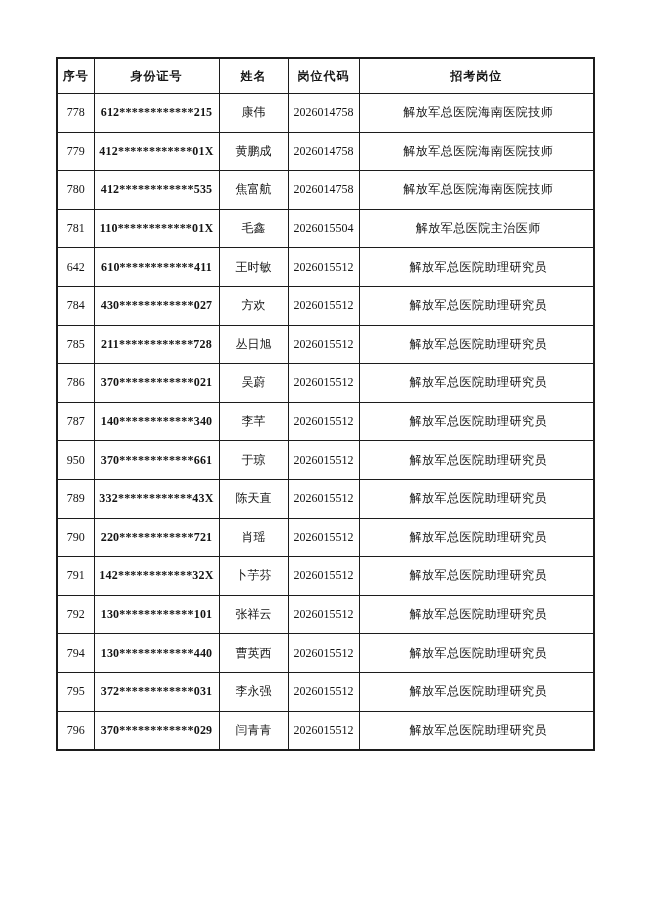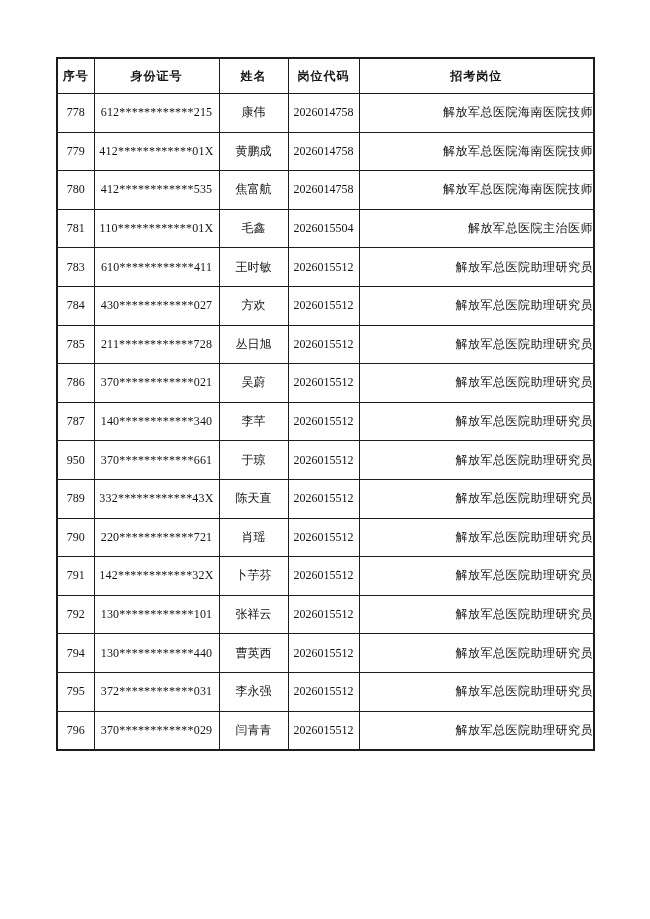--- a/index.html
+++ b/index.html
@@ -42,26 +42,27 @@
   table.roster thead th {
     height: 34px;
     font-weight: bold;
     letter-spacing: 1px;
   }
   table.roster tbody td {
     height: 37.6px;
     font-weight: normal;
   }
   table.roster tbody td.job-title {
-    text-align: right;
+    text-align: center;
     padding-left: 4px;
     letter-spacing: 0.5px;
   }
   table.roster tbody td.id-number {
     letter-spacing: 0.2px;
+    font-weight: bold;
   }
 </style>
 </head>
 <body>
 
 <div class="page">
   <table class="roster">
     <colgroup>
       <col style="width:37px">
       <col style="width:125px">
@@ -101,21 +102,21 @@
           <td class="job-title">解放军总医院海南医院技师</td>
         </tr>
         <tr>
           <td>781</td>
           <td class="id-number">110************01X</td>
           <td>毛鑫</td>
           <td>2026015504</td>
           <td class="job-title">解放军总医院主治医师</td>
         </tr>
         <tr>
-          <td>783</td>
+          <td>642</td>
           <td class="id-number">610************411</td>
           <td>王时敏</td>
           <td>2026015512</td>
           <td class="job-title">解放军总医院助理研究员</td>
         </tr>
         <tr>
           <td>784</td>
           <td class="id-number">430************027</td>
           <td>方欢</td>
           <td>2026015512</td>

